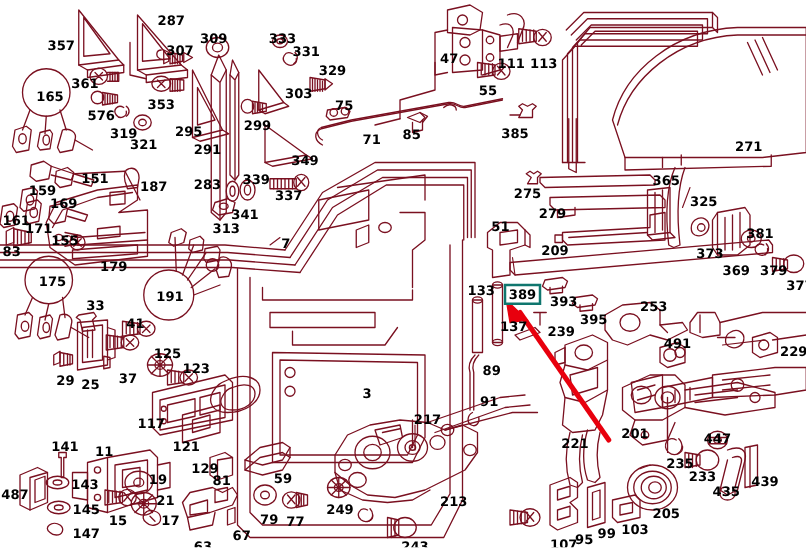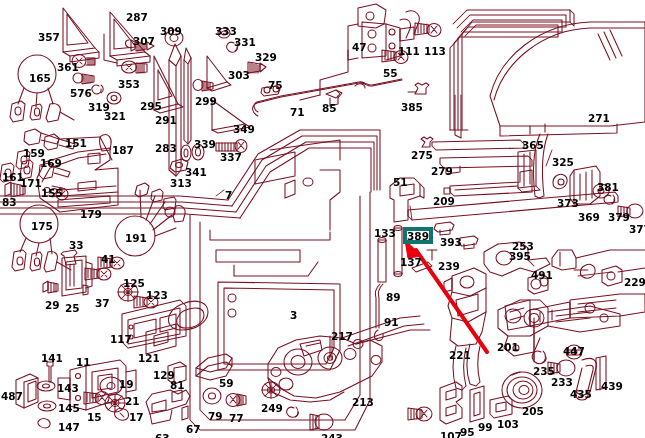--- a/index.html
+++ b/index.html
@@ -1,21 +1,21 @@
 <!DOCTYPE html>
 <html><head>
 <meta charset="utf-8">
 <style>
   html,body{margin:0;padding:0;background:#ffffff;}
   #stage{position:relative;width:645px;height:438px;background:#ffffff;overflow:hidden;
          font-family:"DejaVu Sans","Liberation Sans",sans-serif;}
   #art{position:absolute;left:0;top:0;width:645px;height:438px;}
   .lbl{position:absolute;font-family:"DejaVu Sans","Liberation Sans",sans-serif;
        font-weight:bold;font-size:10.5px;color:#000;white-space:nowrap;line-height:1;}
-  #hl-box{position:absolute;box-sizing:border-box;border:4px solid #0f766e;background:#ffffff;}
+  #hl-box{position:absolute;box-sizing:border-box;border:2px solid #0f766e;background:#ffffff;}
   #hl-box .hl-txt{position:absolute;left:0;top:0;width:100%;height:100%;
        display:flex;align-items:center;justify-content:center;
        font-weight:bold;font-size:10.5px;color:#000;}
 </style>
 </head>
 <body>
 
 <div id="stage">
 
   <svg id="art" viewBox="0 0 645 438" xmlns="http://www.w3.org/2000/svg">
@@ -742,21 +742,21 @@
       <div class="lbl" style="left: 552px; top: 157px;">325</div>
       <div class="lbl" style="left: 588px; top: 113px;">271</div>
       <div class="lbl" style="left: 557px; top: 198px;">373</div>
       <div class="lbl" style="left: 578px; top: 212px;">369</div>
       <div class="lbl" style="left: 597px; top: 182px;">381</div>
       <div class="lbl" style="left: 608px; top: 212px;">379</div>
       <div class="lbl" style="left: 629px; top: 224px;">377</div>
       <div class="lbl" style="left: 374px; top: 228px;">133</div>
       <div class="lbl" style="left: 400px; top: 257px;">137</div>
       <div class="lbl" style="left: 440px; top: 237px;">393</div>
-      <div class="lbl" style="left: 464px; top: 251px; margin-left: 45px;">395</div>
+      <div class="lbl" style="left: 464px; top: 251px;">395</div>
       <div class="lbl" style="left: 438px; top: 261px;">239</div>
       <div class="lbl" style="left: 512px; top: 241px;">253</div>
       <div class="lbl" style="left: 531px; top: 270px;">491</div>
       <div class="lbl" style="left: 624px; top: 277px;">229</div>
       <div class="lbl" style="left: 386px; top: 292px;">89</div>
       <div class="lbl" style="left: 384px; top: 317px;">91</div>
       <div class="lbl" style="left: 290px; top: 310px;">3</div>
       <div class="lbl" style="left: 69px; top: 240px;">33</div>
       <div class="lbl" style="left: 101px; top: 254px;">41</div>
       <div class="lbl" style="left: 123px; top: 278px;">125</div>

